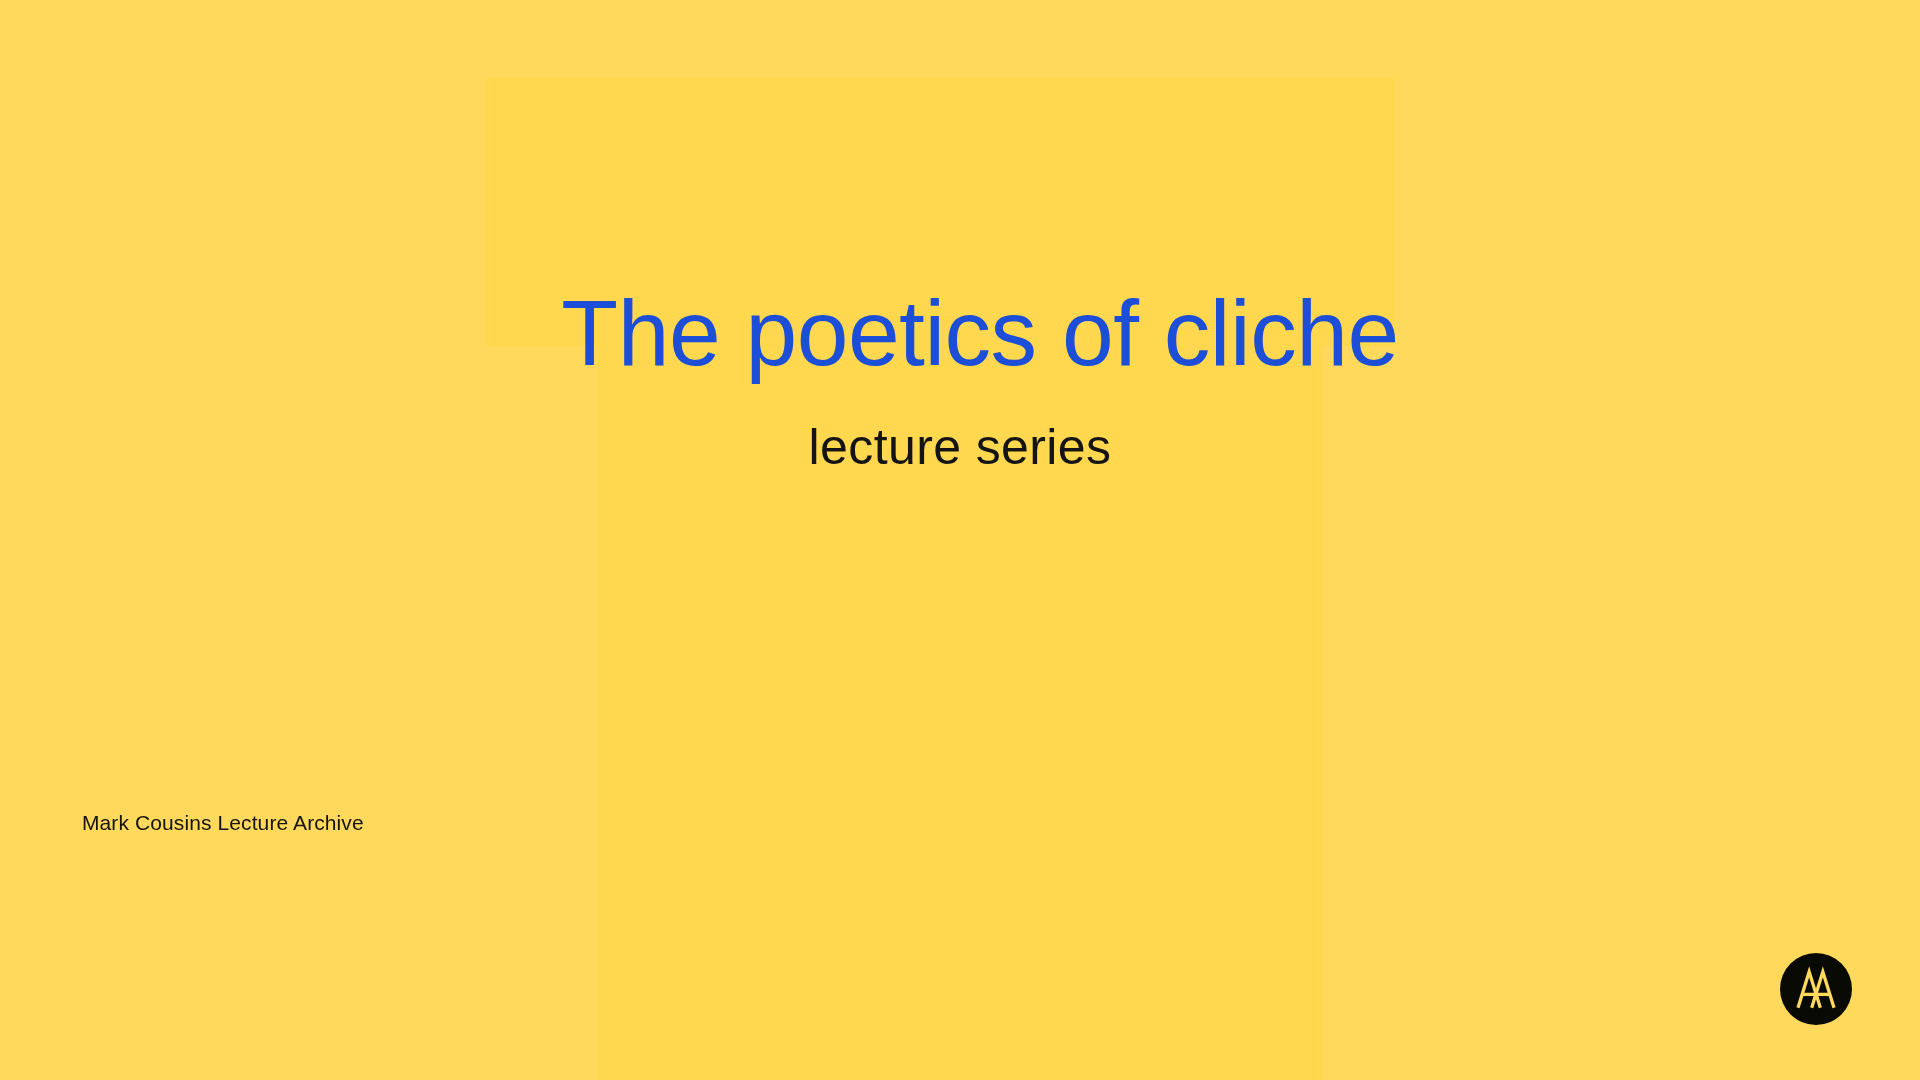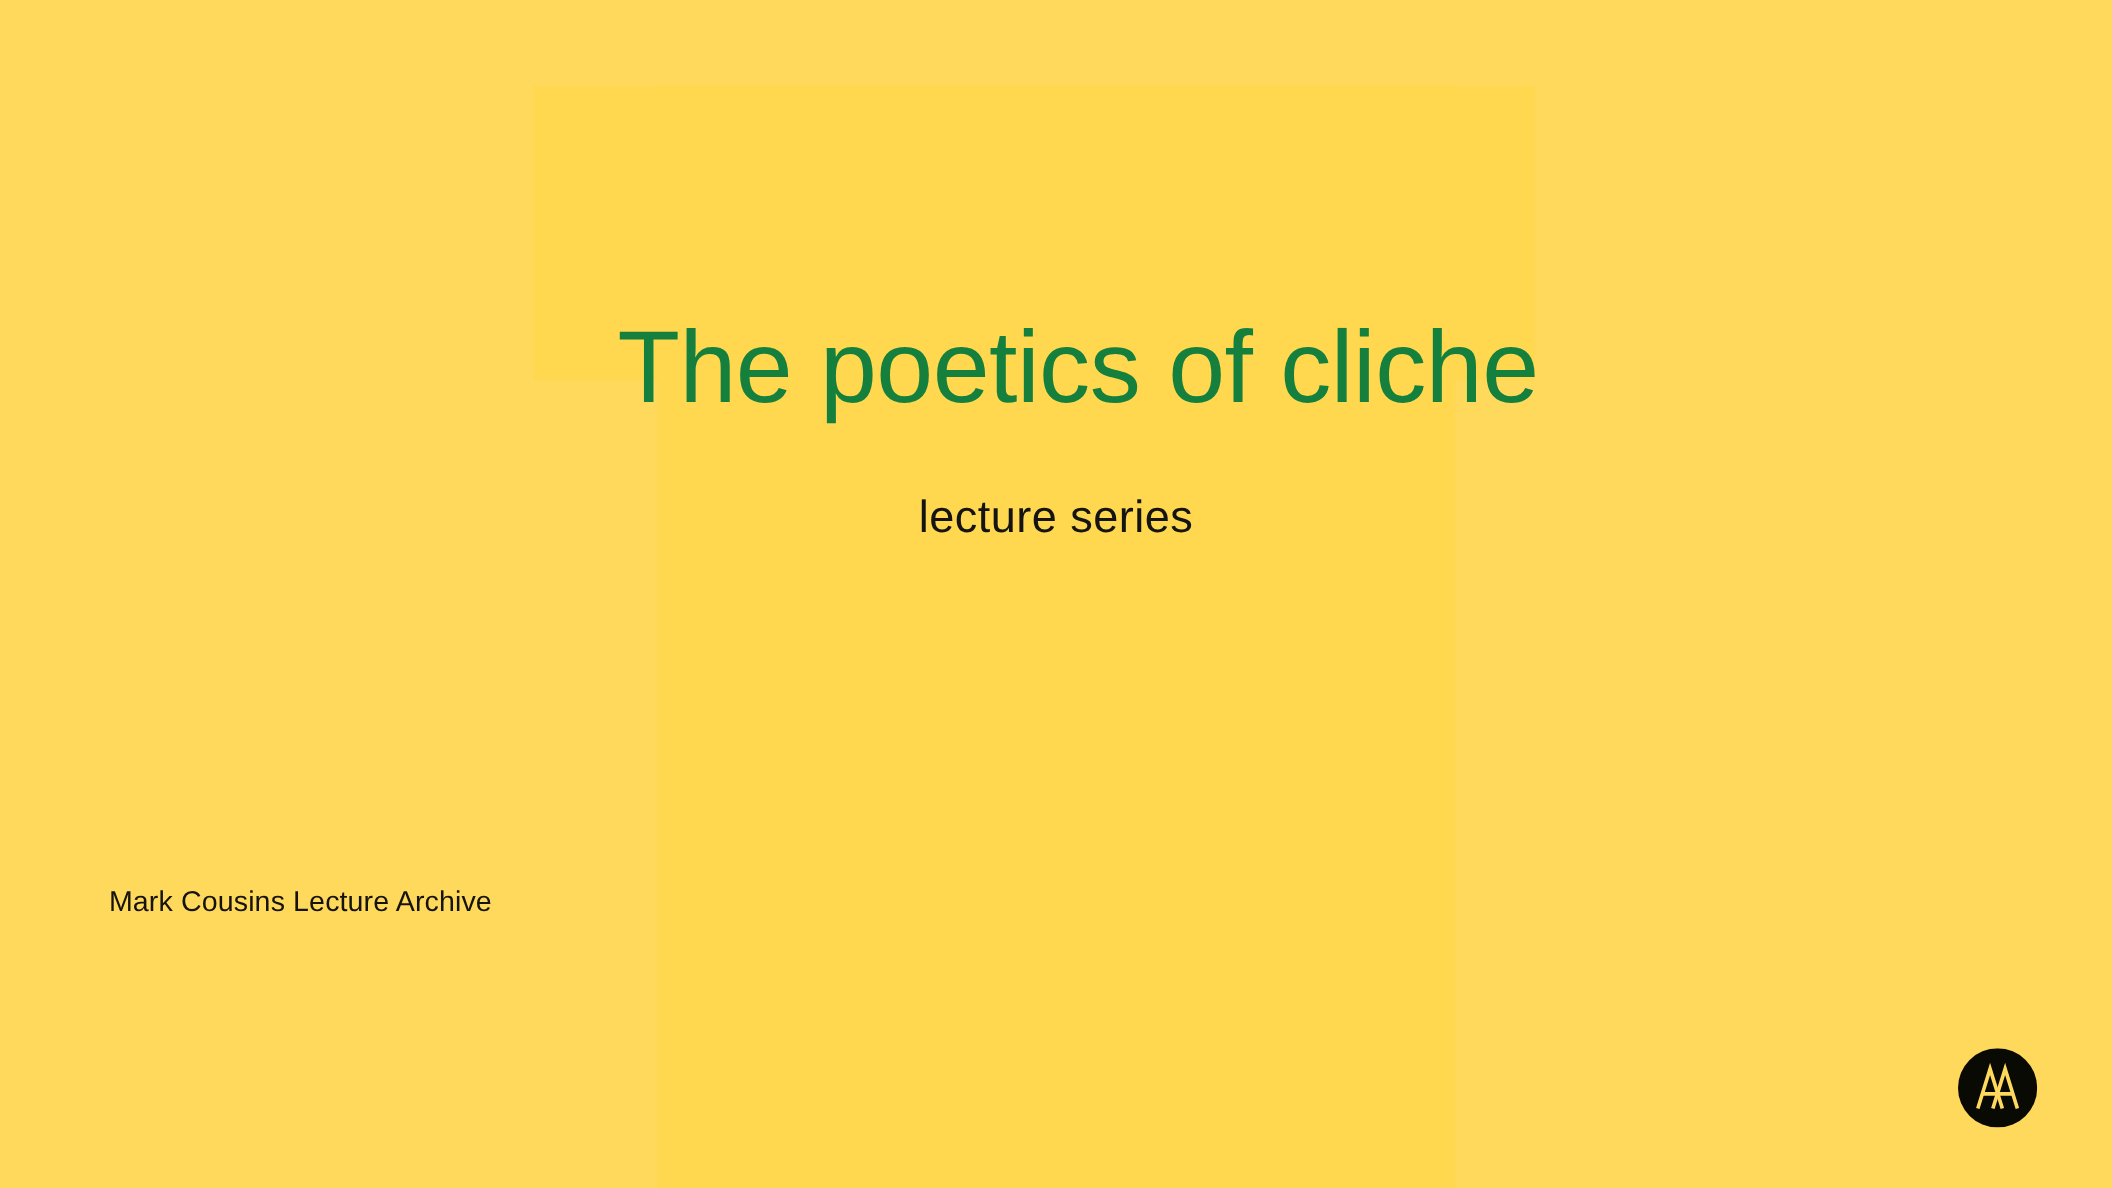--- a/index.html
+++ b/index.html
@@ -52,53 +52,53 @@
     display: flex;
     flex-direction: column;
     align-items: center;
     justify-content: flex-start;
     padding-top: 286px;
   }
 
   .slide-title {
     font-size: 93px;
     font-weight: 400;
-    color: #15803d;
+    color: #1d4ed8;
     letter-spacing: -0.5px;
     line-height: 1.02;
     white-space: nowrap;
     margin-left: 40px;
   }
 
   .slide-subtitle {
-    font-size: 41px;
+    font-size: 50px;
     font-weight: 400;
     color: #141414;
     letter-spacing: 0.4px;
-    margin-top: 68px;
+    margin-top: 40px;
     line-height: 1.05;
     white-space: nowrap;
   }
 
   .slide-years {
     font-size: 76px;
     font-weight: 400;
     color: #111111;
     letter-spacing: 0.5px;
     margin-top: 76px;
     line-height: 1.05;
     white-space: nowrap;
   }
 
   
   .archive-caption {
     position: absolute;
-    left: 99px;
+    left: 82px;
     bottom: 245px;
-    font-size: 26px;
+    font-size: 21px;
     font-weight: 400;
     color: #16130c;
     letter-spacing: 0.1px;
     white-space: nowrap;
   }
 
   
   .logo {
     position: absolute;
     right: 68px;

